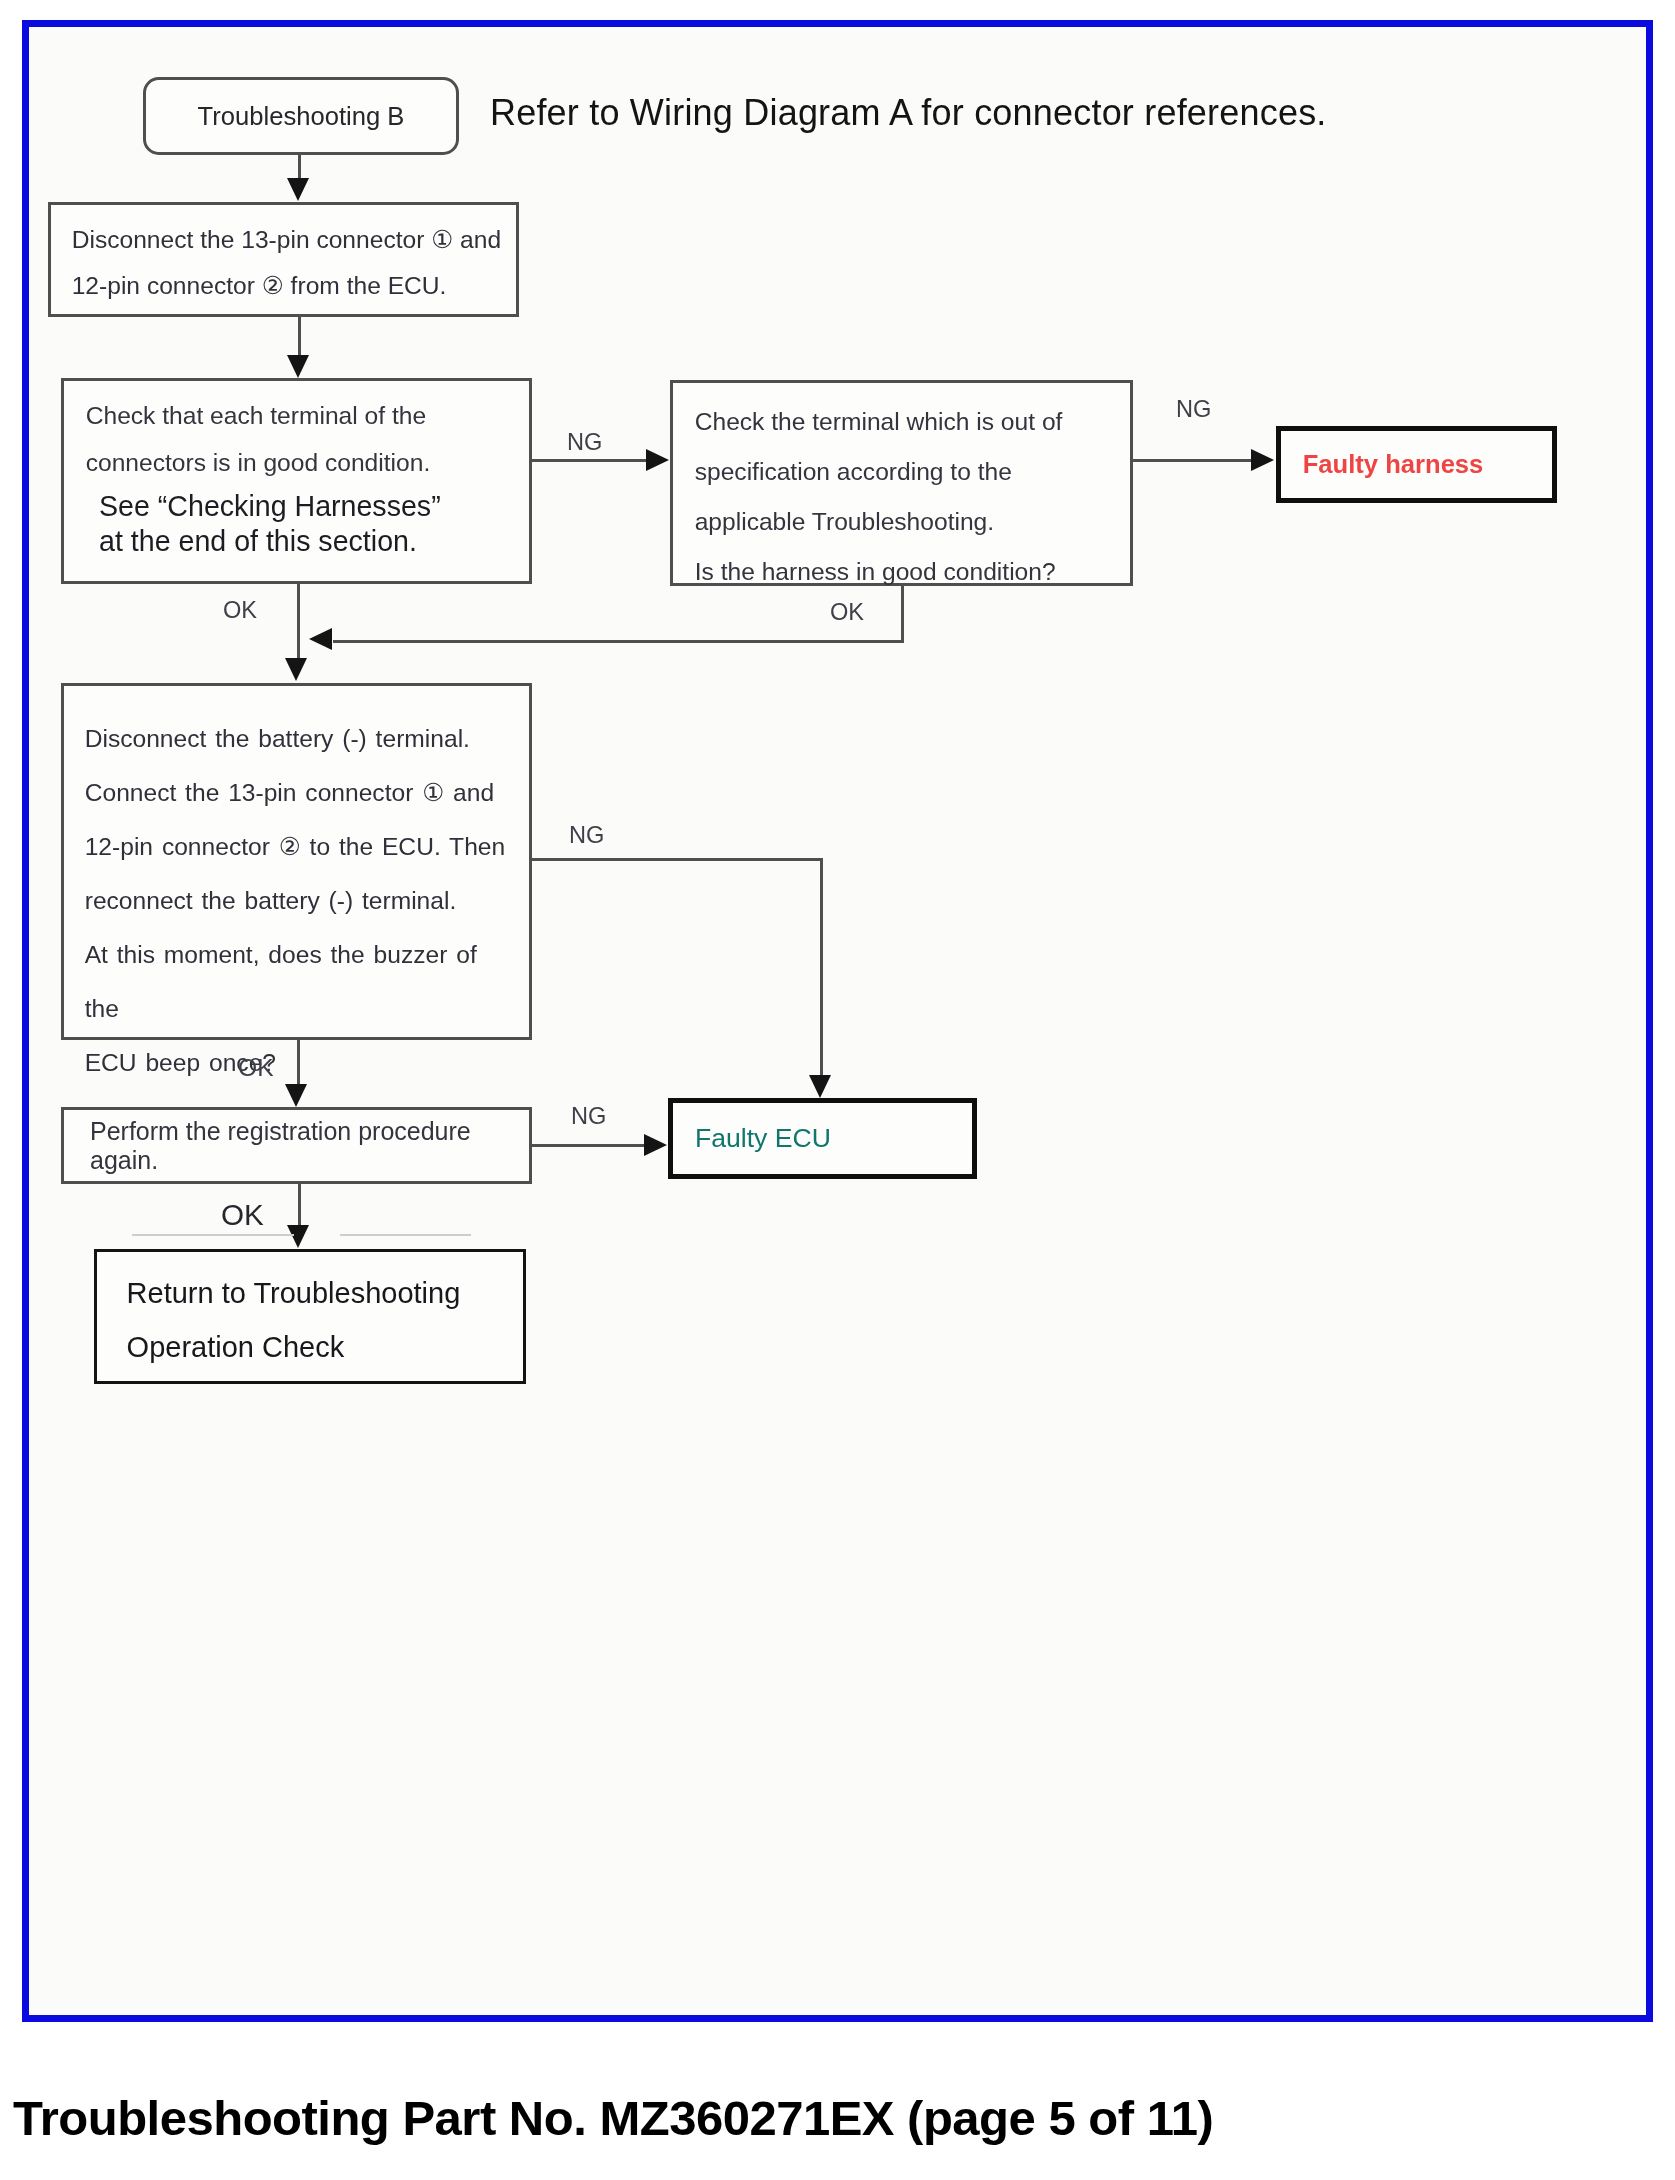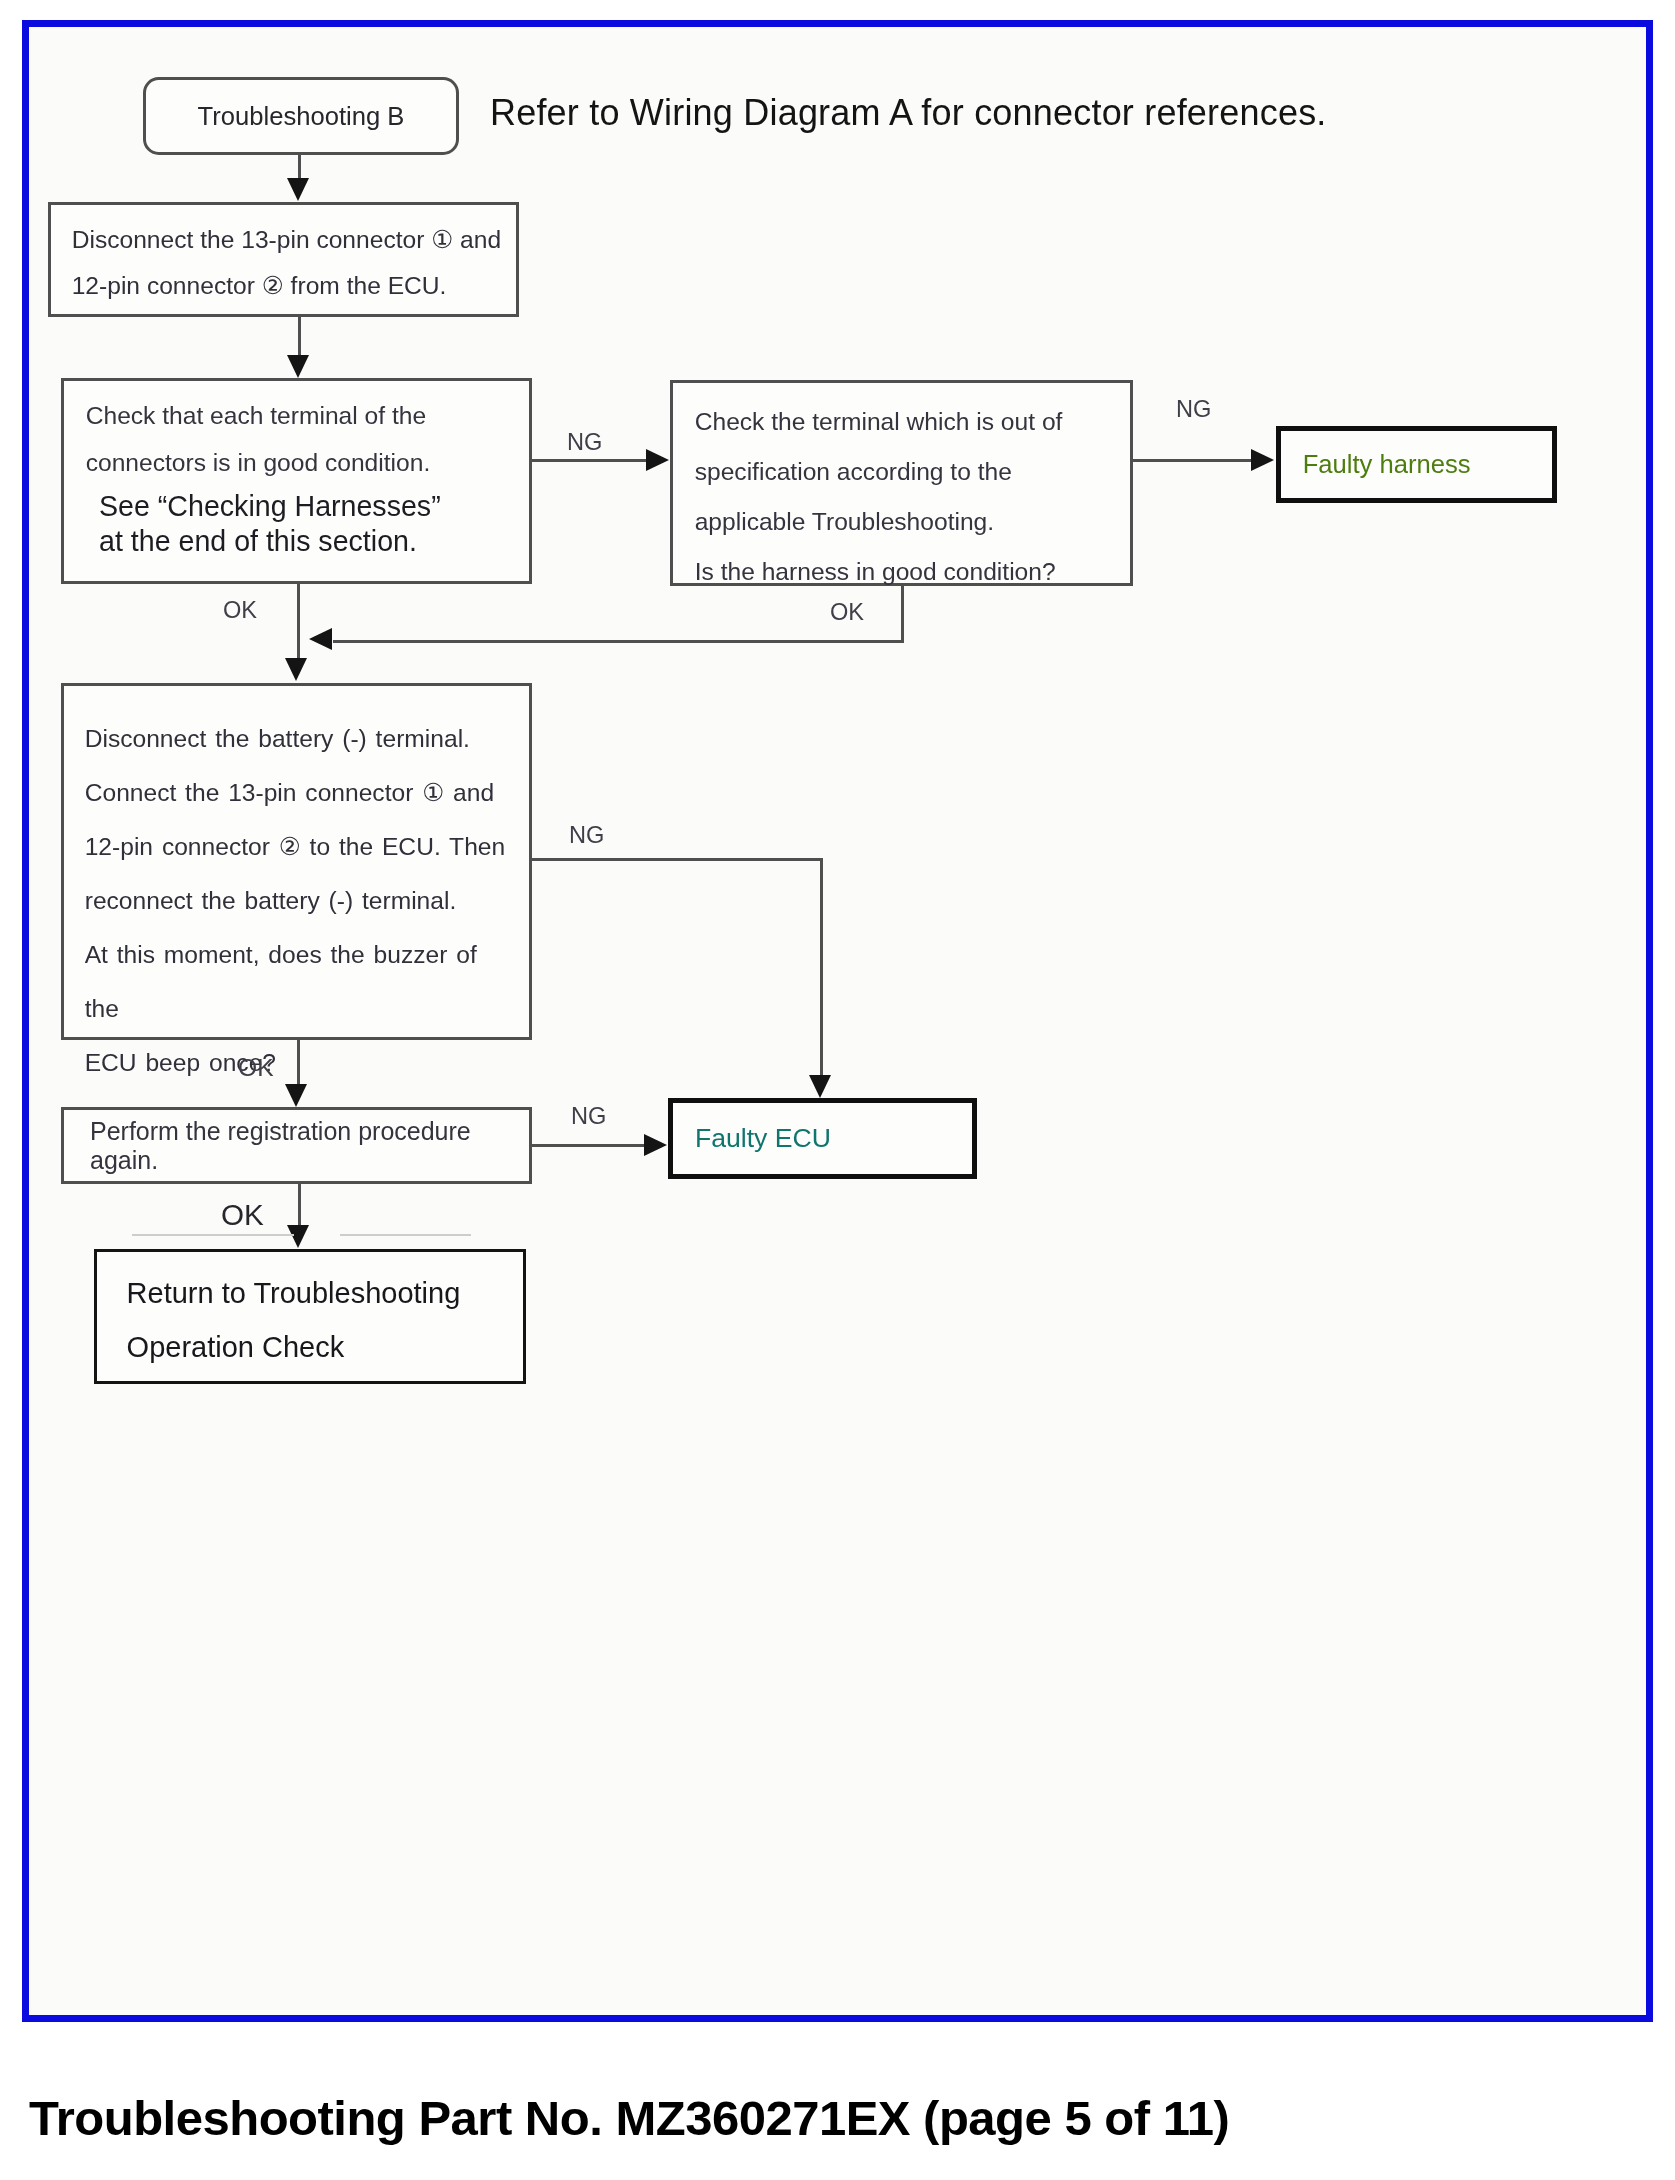--- a/index.html
+++ b/index.html
@@ -35,21 +35,21 @@
   .box1 .txt{padding:11.8px 0 0 20.7px;font-size:24.6px;line-height:46px;color:#30303a;}
   
   .box2{left:61px;top:378px;width:471px;height:206px;}
   .box2 .txt1{padding:10.8px 0 0 21.7px;font-size:24.6px;line-height:47px;color:#34343e;}
   .box2 .txt2{padding:3px 0 0 35px;font-size:28.6px;line-height:35px;color:#1c1c22;}
   
   .box3{left:670px;top:380px;width:463px;height:206px;}
   .box3 .txt{padding:13.8px 0 0 21.7px;font-size:24.6px;line-height:50px;color:#34343e;}
   
   .harness-box{left:1276px;top:426px;width:281px;height:77px;display:flex;align-items:center;}
-  .harness-box .txt{padding-left:21.7px;font-size:25.6px;color:#4d7c0f;}
+  .harness-box .txt{padding-left:21.7px;font-size:25.6px;color:#ef4444;font-weight:bold;}
   
   .box4{left:61px;top:683px;width:471px;height:357px;}
   .box4 .txt{padding:25.6px 13.8px 0 20.7px;font-size:24.6px;line-height:54px;color:#30303a;word-spacing:2px;}
   
   .box5{left:61px;top:1107px;width:471px;height:77px;display:flex;align-items:center;}
   .box5 .txt{padding-left:26px;font-size:25px;color:#34343e;}
   
   .ecu-box{left:668px;top:1098px;width:309px;height:81px;display:flex;align-items:center;}
   .ecu-box .txt{padding-left:22px;font-size:26.6px;color:#0f766e;}
   
@@ -65,21 +65,21 @@
   .ah-right{border-top:11.8px solid transparent;border-bottom:11.8px solid transparent;border-left:23.6px solid #141414;}
   .ah-left{border-top:11.8px solid transparent;border-bottom:11.8px solid transparent;border-right:23.6px solid #141414;}
   
   .edge-label{position:absolute;font-size:23.6px;color:#3f3f49;}
   .edge-label.big{font-size:24.6px;}
   .edge-label.bigger{font-size:29.6px;color:#26262c;}
   
   .scanline{position:absolute;height:2px;background:#cdcdca;}
   
   .caption{
-    position:absolute;left:29px;top:2090px;width:1625px;
+    position:absolute;left:13px;top:2090px;width:1625px;
     font-size:49px;font-weight:700;color:#000;letter-spacing:-0.5px;
   }
 </style>
 </head>
 <body>
 
 <div id="canvas">
 
   <div class="page-border" style="border-color: rgb(11, 11, 224);">
 

